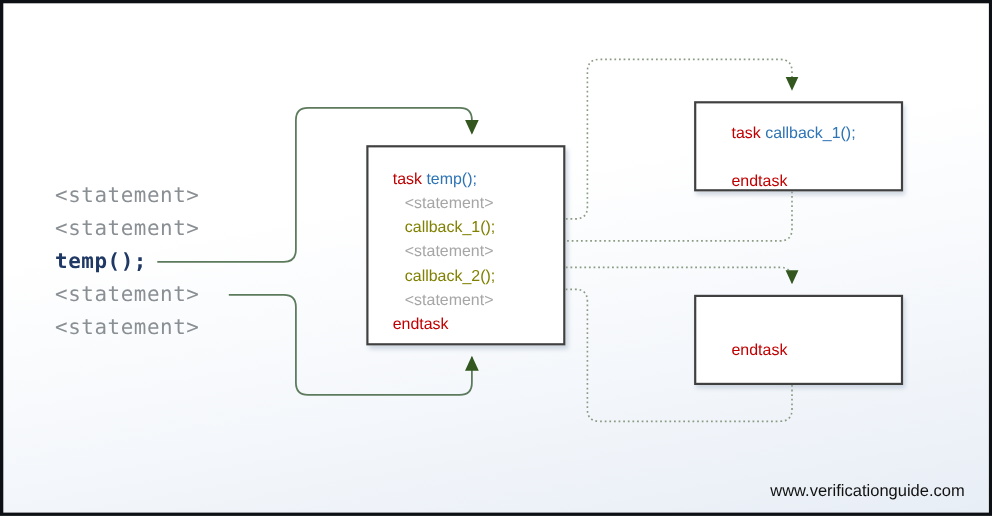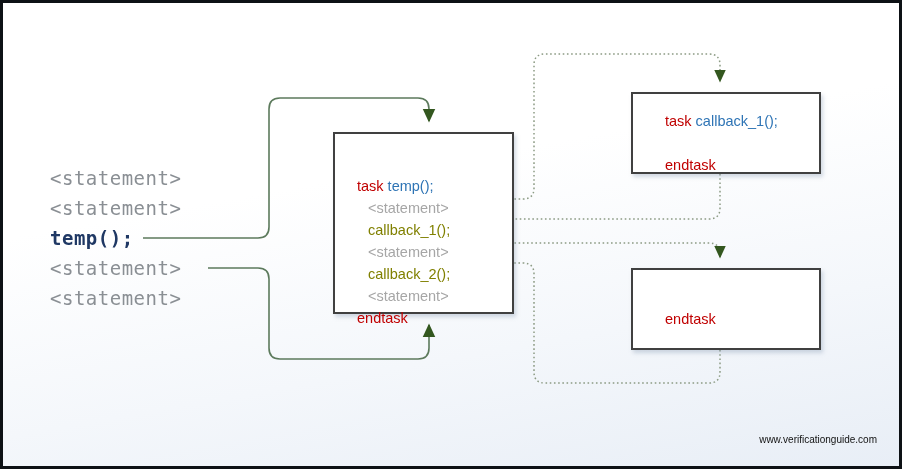--- a/index.html
+++ b/index.html
@@ -44,35 +44,35 @@
   #cb1-box{left:628px;top:89px;width:190px;height:82px;}
   #cb2-box{left:628px;top:265px;width:190px;height:82px;}
 
   .code{
     position:absolute;
     font-family:"Liberation Sans", sans-serif;
     font-size:14.5px;
     line-height:22px;
     white-space:nowrap;
   }
-  #temp-code{left:22px;top:18px;margin-top:23px;}
+  #temp-code{left:22px;top:18px;}
   .kw{color:#c00000;}
   .fn{color:#2e74b5;}
   .cb{color:#808000;}
   .stmt{color:#a6a6a6;}
   .ind{padding-left:11px;}
 
   .cbcode{left:32px;top:16px;}
   .cbcode .l2{margin-top:22px;}
 
   
   #watermark{
     position:absolute;
-    right:22px;bottom:21px;
-    font-size:10px;
+    right:22px;bottom:11px;
+    font-size:15px;
     color:#111111;
     font-family:"Liberation Sans", sans-serif;
     white-space:nowrap;
   }
 </style>
 </head>
 <body>
 
 <div id="canvas">
 

